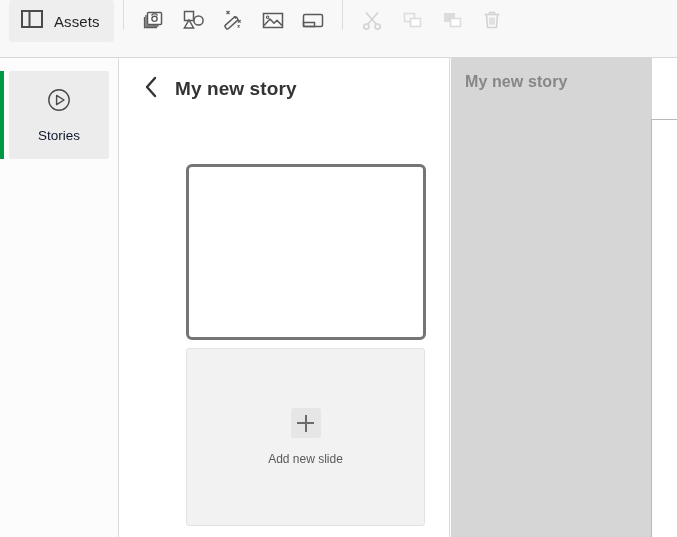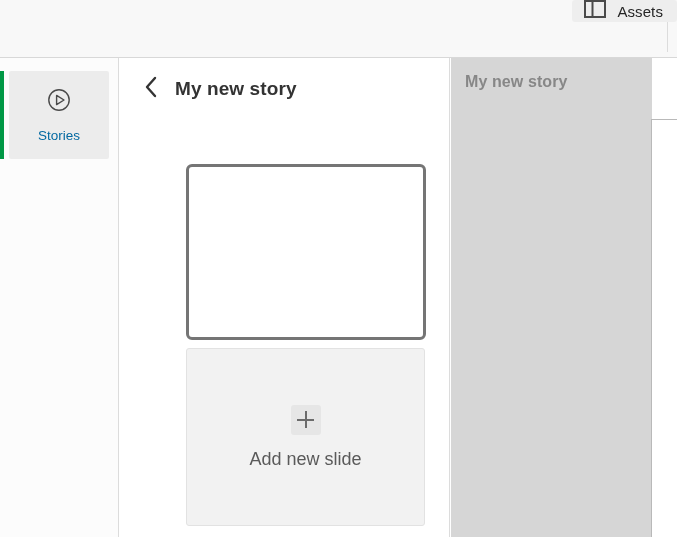--- a/index.html
+++ b/index.html
@@ -20,22 +20,21 @@
   }
 
   
   .toolbar {
     position: absolute;
     left: 0; top: 0;
     width: 677px; height: 58px;
     background: #f8f8f8;
     border-bottom: 1px solid #d8d8d8;
     display: flex;
-    align-items: flex-end;
-    flex-direction: column;
+    align-items: flex-start;
   }
 
   .assets-btn {
     margin-left: 9px;
     height: 42px;
     min-width: 96px;
     padding: 0 14px 0 12px;
     background: #eeeeee;
     border-radius: 3px;
     display: flex;
@@ -92,21 +91,21 @@
     cursor: pointer;
   }
   .rail-item .accent {
     position: absolute;
     left: -9px; top: 0;
     width: 4px; height: 88px;
     background: #009845;
   }
   .rail-item .rail-label {
     font-size: 13.5px;
-    color: #0369a1;
+    color: #0f172a;
   }
 
   
   .story-panel {
     position: absolute;
     left: 120px; top: 58px;
     width: 330px; height: 479px;
     background: #ffffff;
     border-right: 1px solid #dcdcdc;
     overflow: hidden;
@@ -179,21 +178,21 @@
     position: absolute;
     width: 17px; height: 2px;
     background: #6b6b6b;
   }
   .add-slide .plus-box .v {
     position: absolute;
     width: 2px; height: 17px;
     background: #6b6b6b;
   }
   .add-slide .add-label {
-    font-size: 18px;
+    font-size: 12px;
     color: #5a5a5a;
   }
 
   
   .canvas-panel {
     position: absolute;
     left: 451px; top: 58px;
     width: 226px; height: 479px;
     background: #ffffff;
   }

